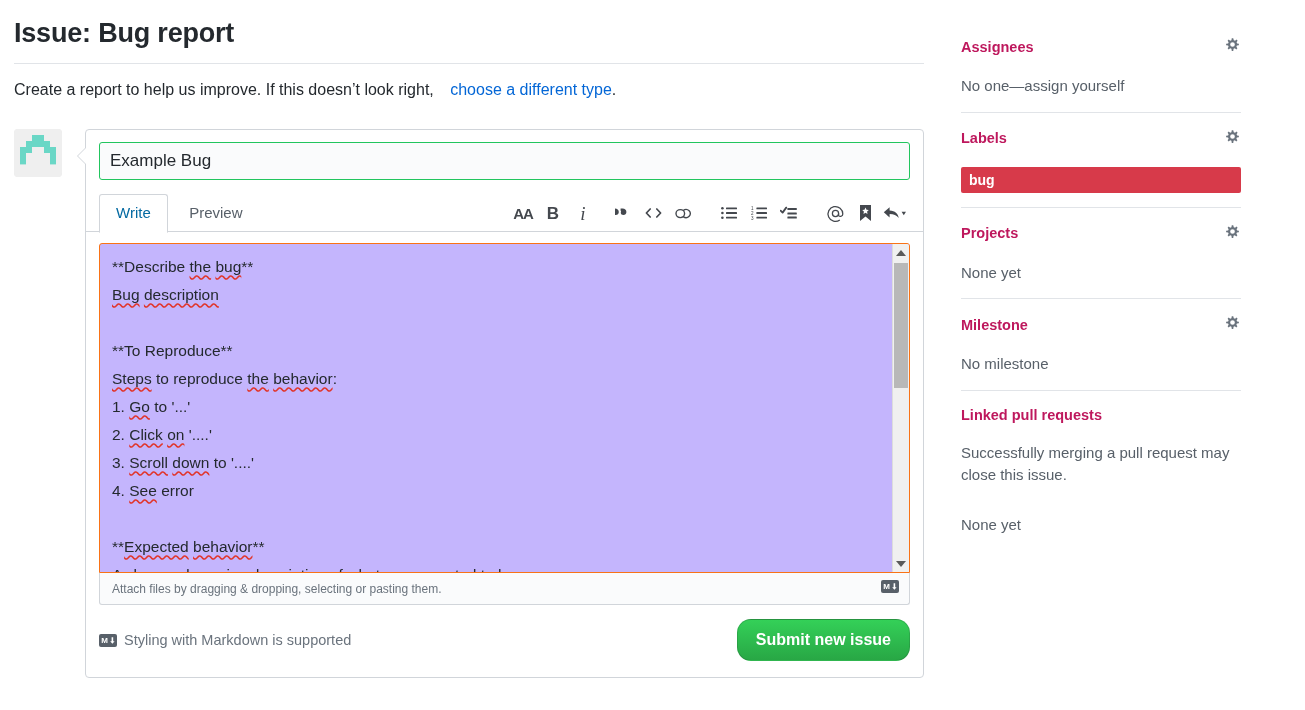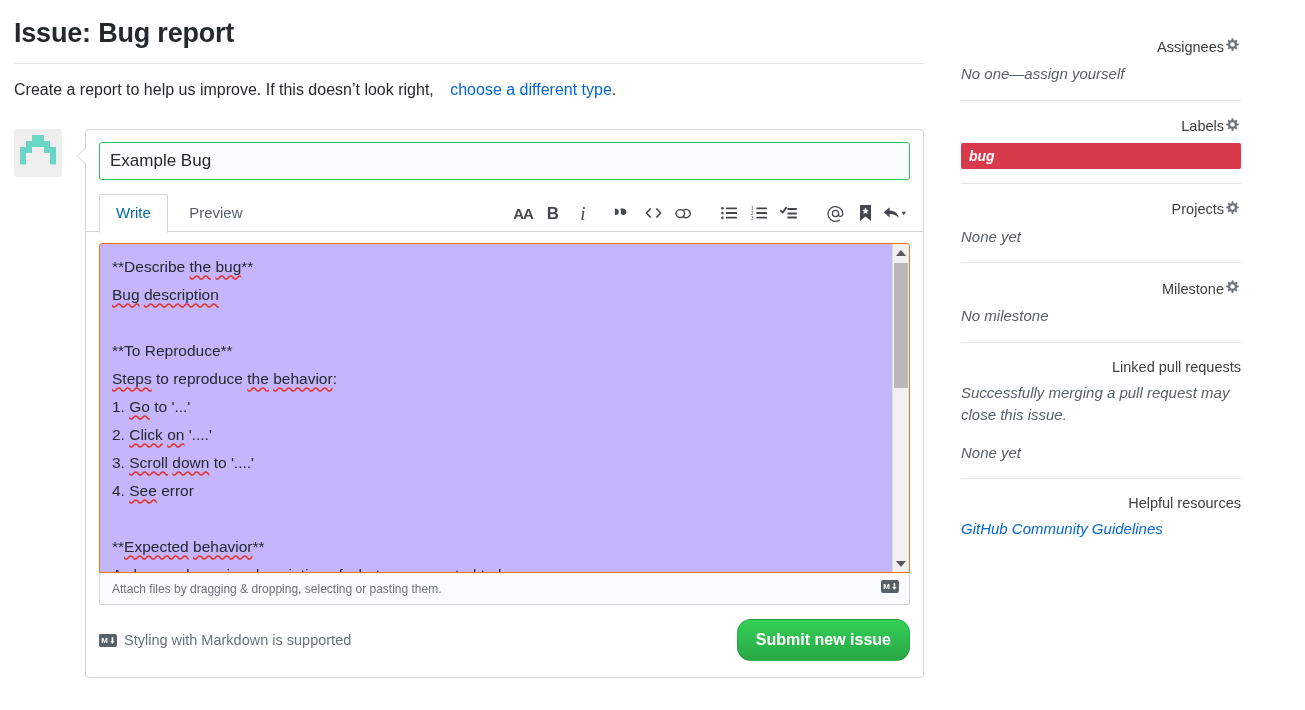--- a/index.html
+++ b/index.html
@@ -167,26 +167,26 @@
   }
 
   
   .sidebar {
     position: absolute; left: 961px; top: 36px; width: 280px;
   }
   .sb-section { position: relative; padding-bottom: 14px; }
   .sb-section + .sb-section { padding-top: 15px; }
   .sb-divider { border-top: 1px solid #e1e4e8; }
   .sb-head {
-    font-size: 14.5px; font-weight: 400; color: #404040;
-    display: flex; align-items: center; justify-content: flex-end;
+    font-size: 14.5px; font-weight: 700; color: #be185d;
+    display: flex; align-items: center; justify-content: space-between;
     line-height: 18px;
   }
   .gear { color: #6a737d; cursor: pointer; display: block; }
-  .sb-body { margin-top: 6px; font-size: 15px; color: #586069; line-height: 1.5; font-style: italic; }
+  .sb-body { margin-top: 18px; font-size: 15px; color: #586069; line-height: 1.5; }
   .sb-link { color: #0366d6; text-decoration: none; font-size: 15px; }
   .label-chip {
     display: block; width: 100%;
     background: #d73a4a; color: #fff;
     font-size: 14px; font-weight: 700;
     padding: 4px 8px; border-radius: 2px;
     line-height: 18px;
   }
   .spacer-8 { height: 9px; }
 </style>
@@ -421,23 +421,15 @@
 
     <div class="sb-section sb-divider">
       <div class="sb-head">
         <span>Linked pull requests</span>
       </div>
       <div class="sb-body">Successfully merging a pull request may close this issue.</div>
       <div class="spacer-8"></div>
       <div class="sb-body">None yet</div>
     </div>
 
-    <div class="sb-section sb-divider">
-      <div class="sb-head">
-        <span>Helpful resources</span>
-      </div>
-      <div class="sb-body">
-        <a href="#" class="sb-link">GitHub Community Guidelines</a>
-      </div>
-    </div>
 
   </div>
 </div>
 
 </body></html>

